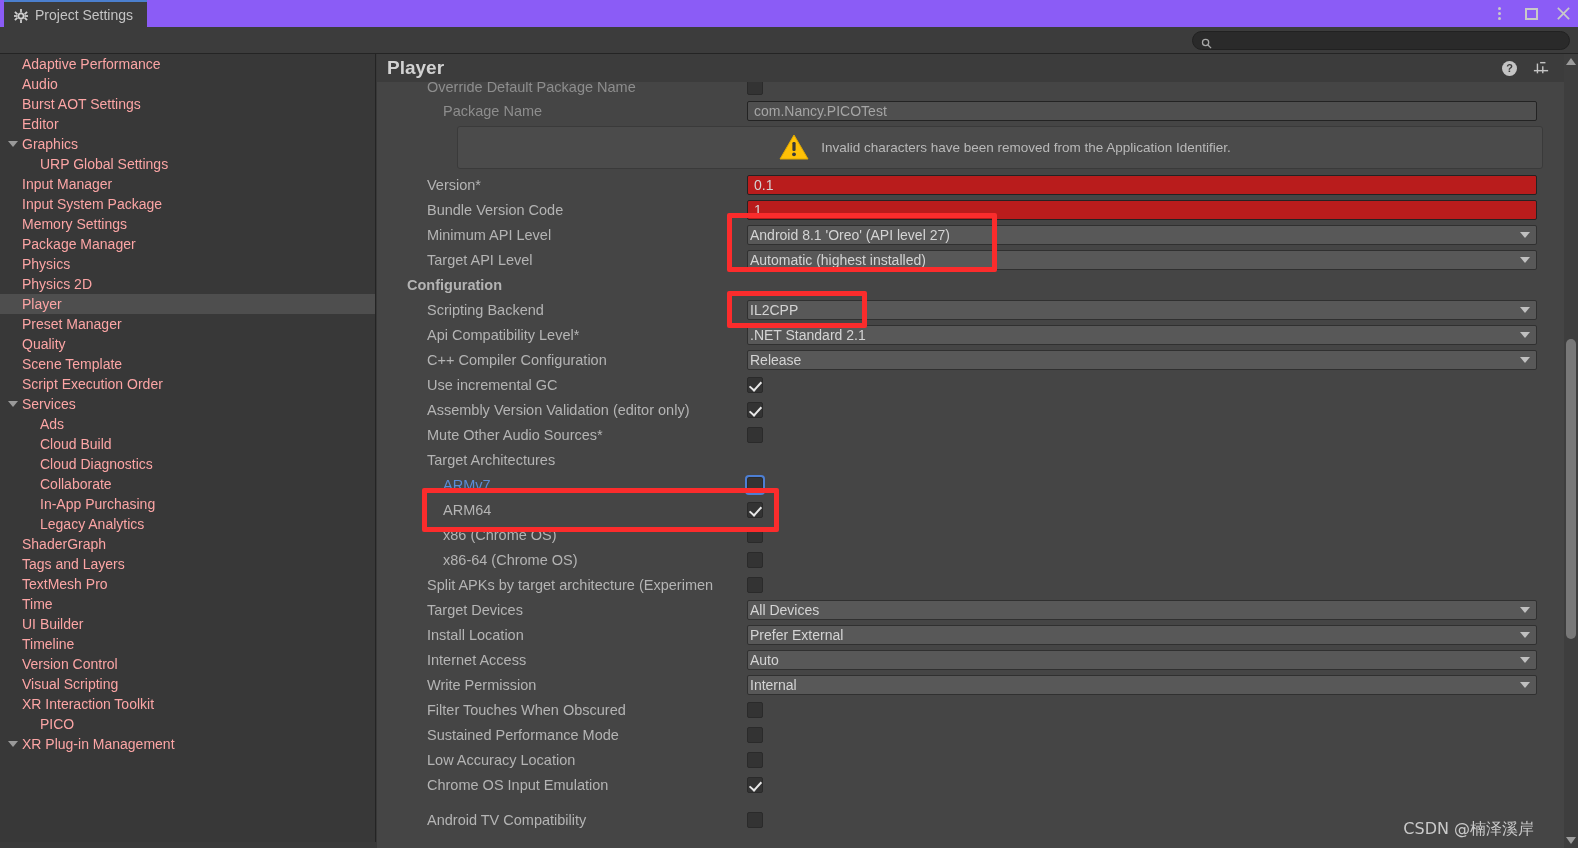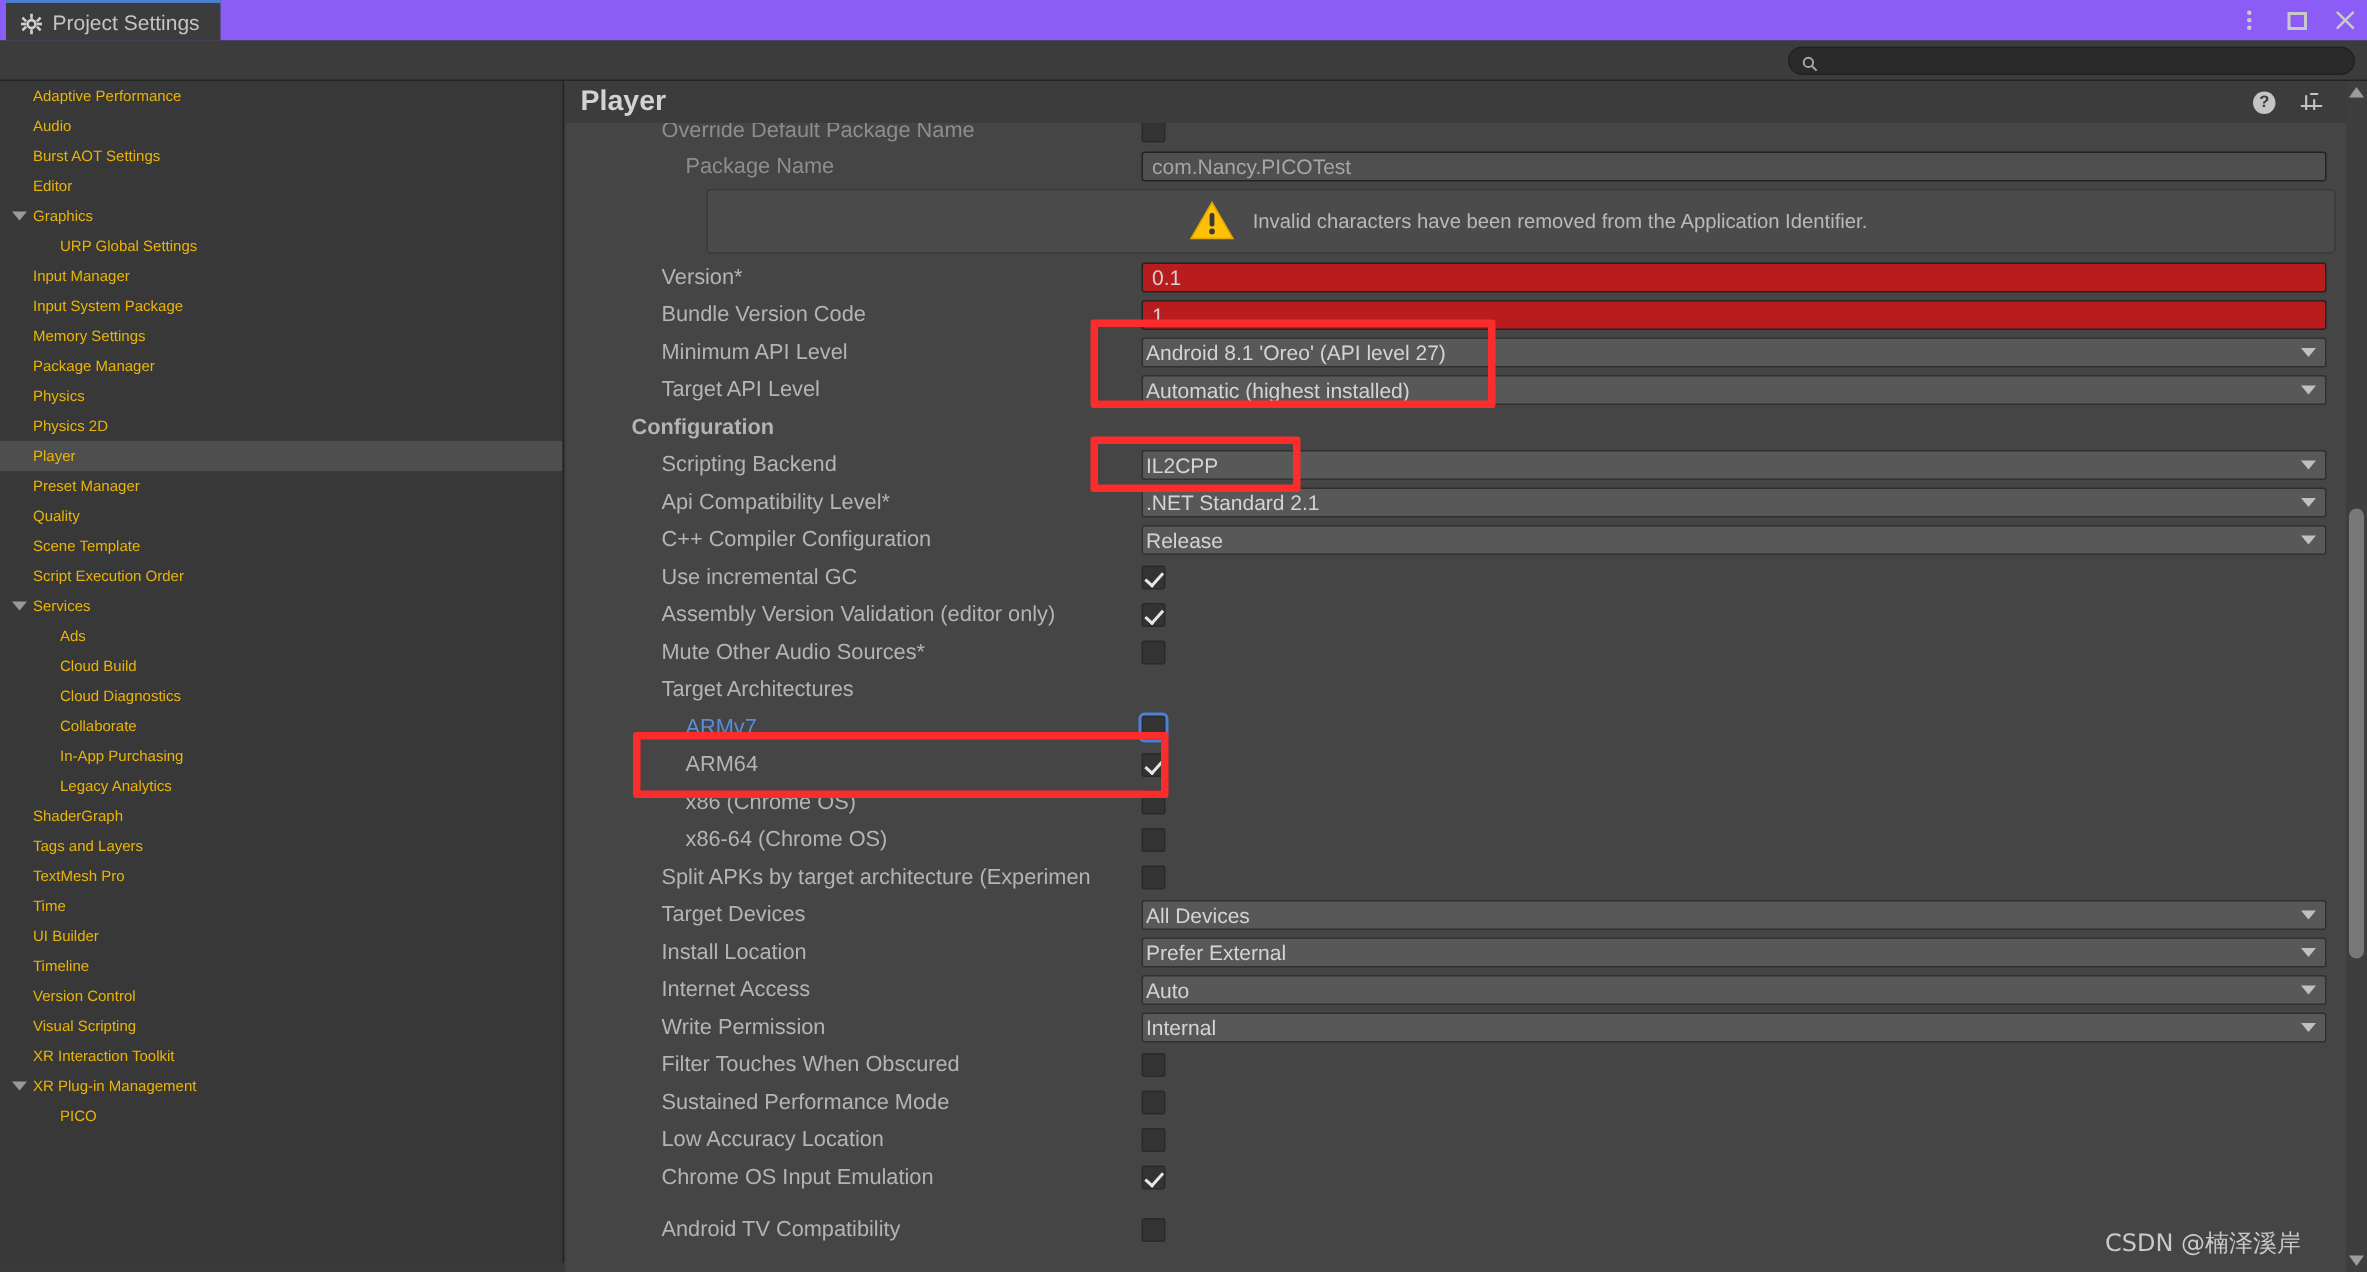--- a/index.html
+++ b/index.html
@@ -69,21 +69,21 @@
     background: #383838;
     border-right: 1px solid #242424;
     overflow: hidden;
   }
   #sidebar-edge {
     position:absolute; left:0; top:54px; width:7px; height:794px;
     background:#3b3b3b; border-right:1px solid #2b2b2b;
   }
   .nav-item {
     position: relative; height: 20px; display: flex; align-items: center;
-    color: #eab308; font-size: 10px; cursor: pointer;
+    color: #fca5a5; font-size: 14px; cursor: pointer;
     padding-left: 22px; white-space: nowrap;
   }
   .nav-item.depth1 { padding-left: 40px; }
   .nav-item.selected { background: #4e4e4e; }
   .nav-item .tri {
     position: absolute; left: 8px; top: 50%; transform: translateY(-50%);
     width: 0; height: 0;
     border-left: 5px solid transparent; border-right: 5px solid transparent;
     border-top: 6px solid #9a9a9a;
   }
@@ -377,26 +377,26 @@
       </div>
       <div class="nav-item">
         <span>Version Control</span>
       </div>
       <div class="nav-item">
         <span>Visual Scripting</span>
       </div>
       <div class="nav-item">
         <span>XR Interaction Toolkit</span>
       </div>
+      <div class="nav-item depth1">
+        <span>PICO</span>
+      </div>
       <div class="nav-item">
         <span class="tri"></span>
         <span>XR Plug-in Management</span>
-      </div>
-      <div class="nav-item depth1">
-        <span>PICO</span>
       </div>
     </div>
 </div>
 <div id="hscroll"></div>
 
 <div id="main">
 
   <div id="panel-header">
     <div id="panel-title">Player</div>
     <div id="panel-header-icons">
@@ -415,21 +415,21 @@
         <span class="kebab-dots">
             <i></i>
             <i></i>
             <i></i>
           </span>
       </div>
     </div>
   </div>
 
   <div id="settings-scroll">
-    <div id="settings-inner" style="top: -6px; margin-left: 14px;">
+    <div id="settings-inner" style="top: -6px;">
         <div class="row indent1" style="height: 22px;">
           <span class="lbl dim">Override Default Package Name</span>
           <div class="ctrl">
             <div class="checkbox"></div>
           </div>
         </div>
         <div class="row indent2">
           <span class="lbl dim">Package Name</span>
           <div class="ctrl">
             <div class="textfield readonly">

